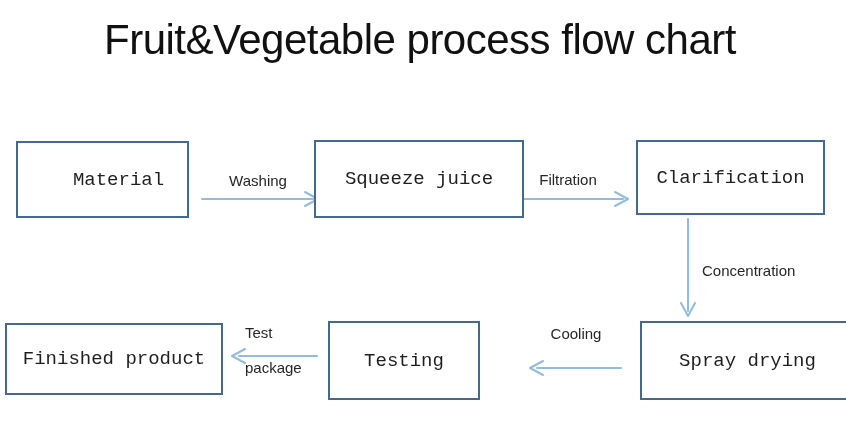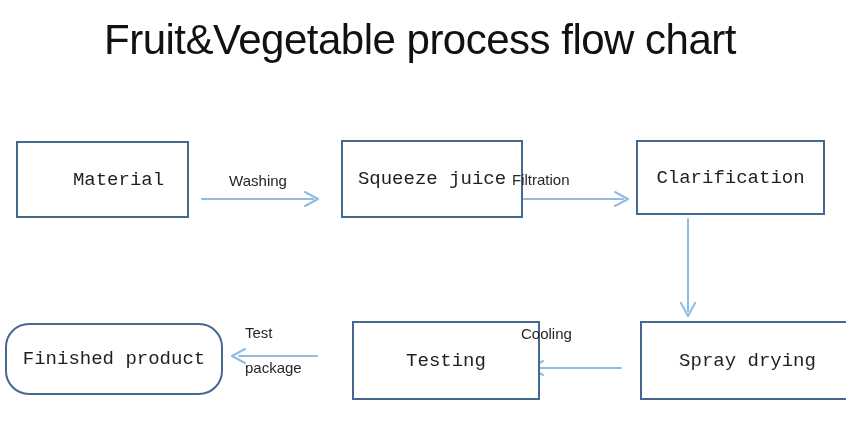--- a/index.html
+++ b/index.html
@@ -36,37 +36,37 @@
     background: #ffffff;
     display: flex;
     align-items: center;
     justify-content: center;
     font-family: "Liberation Mono", "DejaVu Sans Mono", monospace;
     font-size: 19px;
     color: var(--node-text, #1f1f1f);
     white-space: nowrap;
   }
   #node-material         { left: 16px;  top: 141px; width: 173px; height: 77px; padding-left: 32px; }
-  #node-squeeze-juice    { left: 341px; top: 140px; width: 182px; height: 78px; }
+  #node-squeeze-juice    { left: 314px; top: 140px; width: 210px; height: 78px; }
   #node-clarification    { left: 636px; top: 140px; width: 189px; height: 75px; align-items: center; }
-  #node-finished-product { left: 5px;   top: 323px; width: 218px; height: 72px; border-radius: 24px; }
-  #node-testing          { left: 328px; top: 321px; width: 188px; height: 79px; margin-left: 24px; }
+  #node-finished-product { left: 5px;   top: 323px; width: 218px; height: 72px; }
+  #node-testing          { left: 328px; top: 321px; width: 152px; height: 79px; }
   #node-spray-drying     { left: 640px; top: 321px; width: 215px; height: 79px; }
 
   .edge-label {
     position: absolute;
     font-size: 15px;
     line-height: 1.15;
     color: var(--label-text, #262626);
     white-space: nowrap;
   }
   #label-washing       { left: 202px; top: 172px; width: 112px; text-align: center; }
-  #label-filtration    { left: 512px; top: 171px; width: 112px; }
+  #label-filtration    { left: 512px; top: 171px; width: 112px; text-align: center; }
   #label-concentration { left: 702px; top: 262px; }
-  #label-cooling       { left: 521px; top: 325px; width: 110px; }
+  #label-cooling       { left: 521px; top: 325px; width: 110px; text-align: center; }
   #label-test          { left: 245px; top: 324px; text-align: center; }
   #label-package       { left: 245px; top: 359px; }
 
   svg.arrows {
     position: absolute;
     left: 0;
     top: 0;
     width: 846px;
     height: 432px;
     pointer-events: none;
@@ -123,17 +123,18 @@
   </div>
   <div class="node" id="node-testing">
     <span>Testing</span>
   </div>
   <div class="node" id="node-finished-product">
     <span>Finished product</span>
   </div>
 
   <div class="edge-label" id="label-washing">Washing</div>
   <div class="edge-label" id="label-filtration">Filtration</div>
+  <div class="edge-label" id="label-concentration">Concentration</div>
   <div class="edge-label" id="label-cooling">Cooling</div>
   <div class="edge-label" id="label-test">Test</div>
   <div class="edge-label" id="label-package">package</div>
 
 </div>
 
 </body></html>

